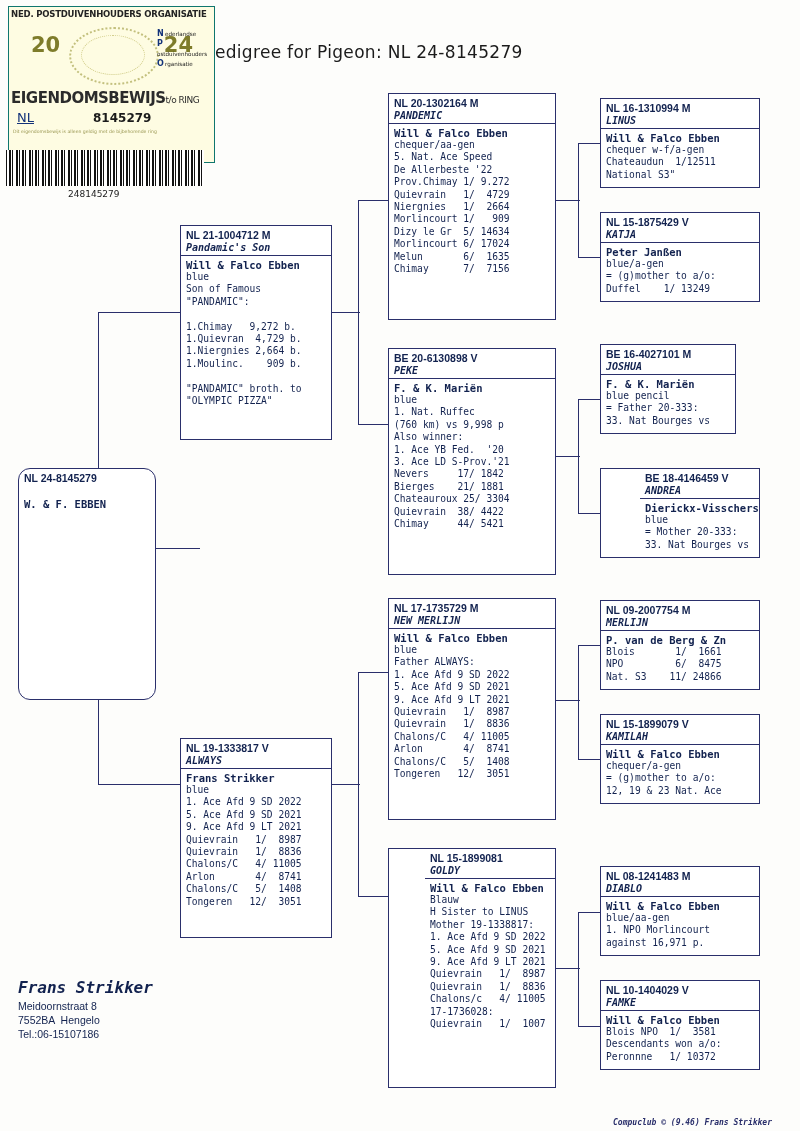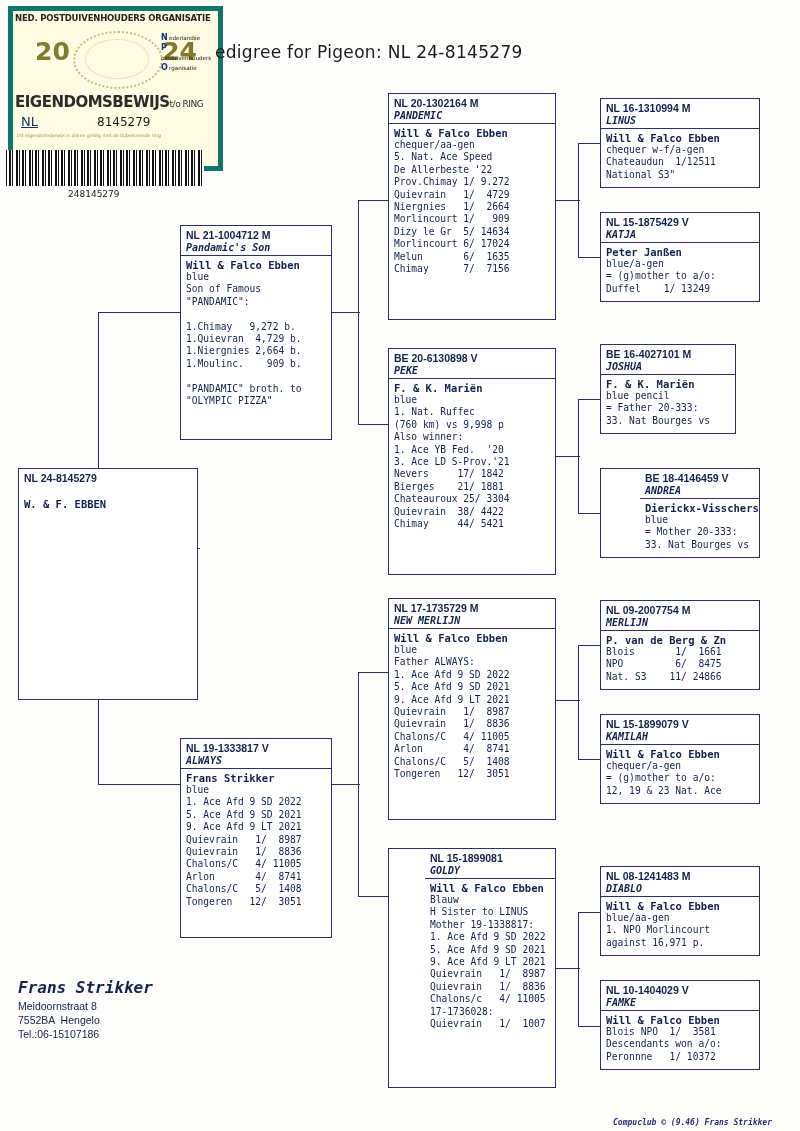--- a/index.html
+++ b/index.html
@@ -34,21 +34,21 @@
     white-space: nowrap;
   }
   
   .stamp {
     position: absolute;
     left: 8px;
     top: 6px;
     width: 205px;
     height: 155px;
     background: #fefce2;
-    border: 5px solid #0f766e;
+    border: 1px solid #0f766e;
     overflow: hidden;
   }
   .stamp-top {
     position: absolute;
     left: 0; top: 0;
     width: 205px;
     height: 14px;
     font-family: "DejaVu Sans", sans-serif;
     font-size: 8.5px;
     font-weight: bold;
@@ -60,21 +60,21 @@
   .stamp-ring {
     position: absolute;
     left: 16px;
     top: 18px;
     width: 172px;
     height: 62px;
   }
   .stamp-ring .yr {
     position: absolute;
     font-family: "DejaVu Sans", sans-serif;
-    font-size: 25px;
+    font-size: 21px;
     font-weight: bold;
     color: #7e7c2a;
   }
   .stamp-ring .yr.left { left: 6px; top: 8px; }
   .stamp-ring .yr.right { right: 4px; top: 8px; }
   .stamp-ring .ovalbg {
     position: absolute;
     left: 44px; top: 2px;
     width: 86px; height: 54px;
     border: 2px dotted #b9b66d;
@@ -112,21 +112,21 @@
     font-weight: normal;
     color: #12327a;
     text-decoration: underline;
   }
   .stamp-num {
     position: absolute;
     left: 84px;
     top: 104px;
     font-family: "DejaVu Sans", sans-serif;
     font-size: 12px;
-    font-weight: normal;
+    font-weight: bold;
     color: #1b1b1b;
   }
   .stamp-legend {
     position: absolute;
     left: 148px;
     top: 22px;
     width: 58px;
     font-family: "DejaVu Sans", sans-serif;
     font-size: 5.6px;
     color: #1b1b1b;
@@ -311,21 +311,21 @@
   <div class="ln v" style="left:578px; top:645px; height:114px;"></div>
   <div class="ln h" style="left:556px; top:700px; width:24px;"></div>
   <div class="ln h" style="left:578px; top:645px; width:22px;"></div>
   <div class="ln h" style="left:578px; top:759px; width:22px;"></div>
 
   <div class="ln v" style="left:578px; top:912px; height:114px;"></div>
   <div class="ln h" style="left:556px; top:968px; width:24px;"></div>
   <div class="ln h" style="left:578px; top:912px; width:22px;"></div>
   <div class="ln h" style="left:578px; top:1026px; width:22px;"></div>
 
-  <div class="box self" style="left:18px; top:468px; width:180px; height:232px;">
+  <div class="box self" style="left:18px; top:468px; width:138px; height:232px;border-radius:12px;">
     <div class="ring">NL  24-8145279</div>
     <div class="owner">W. &amp; F. EBBEN</div>
   </div>
 
   <div class="box" style="left:180px; top:225px; width:152px; height:215px;">
     <div class="ring">NL  21-1004712 M</div>
     <div class="name">Pandamic's Son</div>
     <div class="rule"></div>
     <div class="owner">Will &amp; Falco Ebben</div>
     <div class="lines">blue

